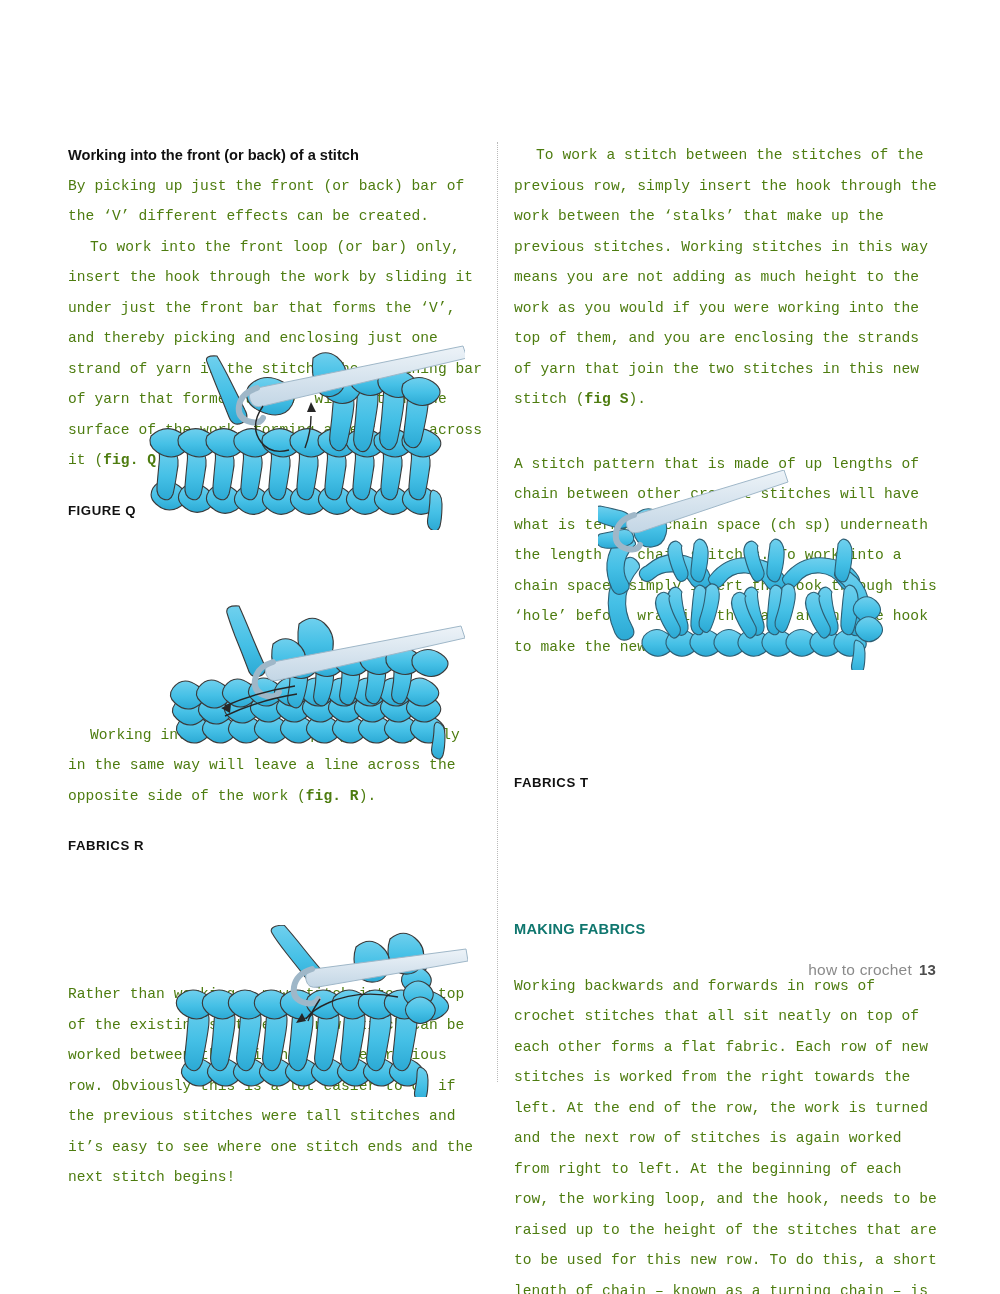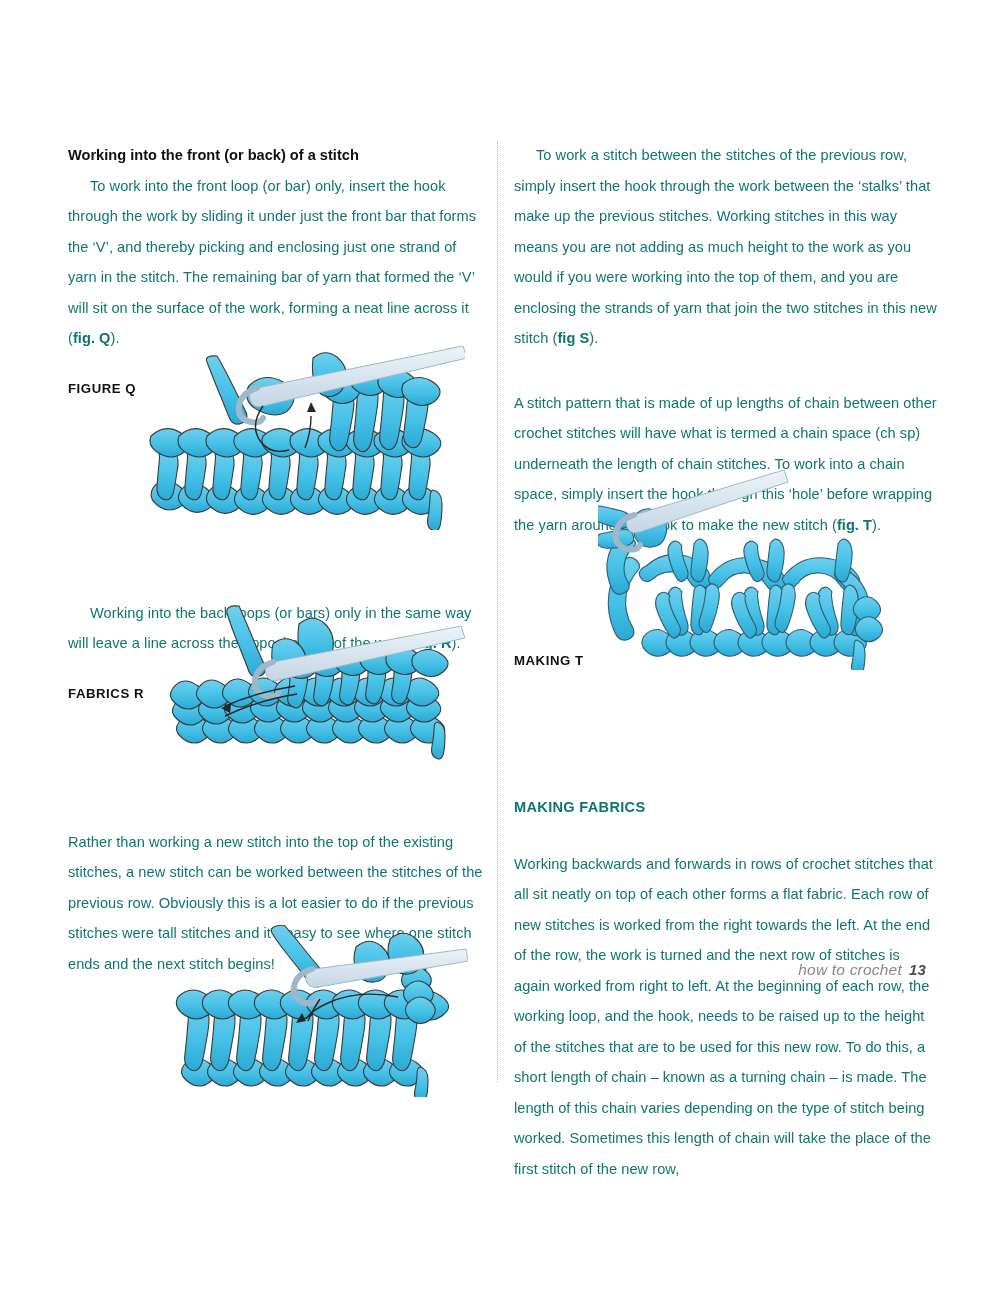--- a/index.html
+++ b/index.html
@@ -27,21 +27,22 @@
     left:497px;top:142px;
     width:1px;height:940px;
     border-left:1px dotted #b9b9b9;
   }
 
   p{
     margin:0 0 0 0;
     font-size:14.6px;
     line-height:30.5px;
     letter-spacing:0.05px;
-    color:#0f766e;
+    color:#4d7c0f;
+    font-family:Liberation Mono, monospace;
   }
   p.indent{ text-indent:22px; }
   h3.sub{
     margin:0;
     font-size:14.6px;
     line-height:30.5px;
     font-weight:bold;
     color:#101010;
   }
   h3.caps{
@@ -60,46 +61,46 @@
     line-height:18px;
   }
   .spacer-md{height:26px;}
   .spacer-lg{height:34px;}
 
   .figure{ position:absolute; }
   .figure svg{ display:block; }
 
   .footer{
     position:absolute;
-    right:74px;bottom:62px;
+    right:64px;bottom:62px;
     font-size:15.5px;
     color:#8a8a8a;
     letter-spacing:0.2px;
     white-space:nowrap;
-    font-style:italic;
   }
   .footer .pg{
     font-weight:bold;
     color:#4d4d4d;
     margin-left:7px;
     font-size:15px;
   }
   b{font-weight:bold;}
 </style>
 </head>
 <body>
 
 <div class="page">
 
   <div class="divider"></div>
 
   <div class="col col-left">
 
     <h3 class="sub">Working into the front (or back) of a stitch</h3>
 
+    <p>By picking up just the front (or back) bar of the ‘V’ different effects can be created.</p>
 
     <p class="indent"><span>To work into the front loop (or bar) only, insert the hook through the work by sliding it under just the front bar that forms the ‘V’, and thereby picking and enclosing just one strand of yarn in the stitch. The remaining bar of yarn that formed the ‘V’ will sit on the surface of the work, forming a neat line across it (</span><b>fig. Q</b><span>).</span></p>
 
     <div class="spacer-md"></div>
     <div class="figlabel">FIGURE Q</div>
 
     <div style="height:200px"></div>
 
     <p class="indent"><span>Working into the back loops (or bars) only in the same way will leave a line across the opposite side of the work (</span><b>fig. R</b><span>).</span></p>
 
@@ -117,21 +118,21 @@
   <div class="col col-right">
 
     <p class="indent"><span>To work a stitch between the stitches of the previous row, simply insert the hook through the work between the ‘stalks’ that make up the previous stitches. Working stitches in this way means you are not adding as much height to the work as you would if you were working into the top of them, and you are enclosing the strands of yarn that join the two stitches in this new stitch (</span><b>fig S</b><span>).</span></p>
 
     <div class="spacer-lg"></div>
 
 
     <p><span>A stitch pattern that is made of up lengths of chain between other crochet stitches will have what is termed a chain space (ch sp) underneath the length of chain stitches. To work into a chain space, simply insert the hook through this ‘hole’ before wrapping the yarn around the hook to make the new stitch (</span><b>fig. T</b><span>).</span></p>
 
     <div style="height:112px"></div>
-    <div class="figlabel">MAKING T</div>
+    <div class="figlabel">FABRICS T</div>
 
     <div style="height:122px"></div>
 
     <h3 class="caps">MAKING FABRICS</h3>
 
 
     <div class="spacer-md"></div>
 
 
     <p>Working backwards and forwards in rows of crochet stitches that all sit neatly on top of each other forms a flat fabric. Each row of new stitches is worked from the right towards the left. At the end of the row, the work is turned and the next row of stitches is again worked from right to left. At the beginning of each row, the working loop, and the hook, needs to be raised up to the height of the stitches that are to be used for this new row. To do this, a short length of chain – known as a turning chain – is made. The length of this chain varies depending on the type of stitch being worked. Sometimes this length of chain will take the place of the first stitch of the new row,</p>

